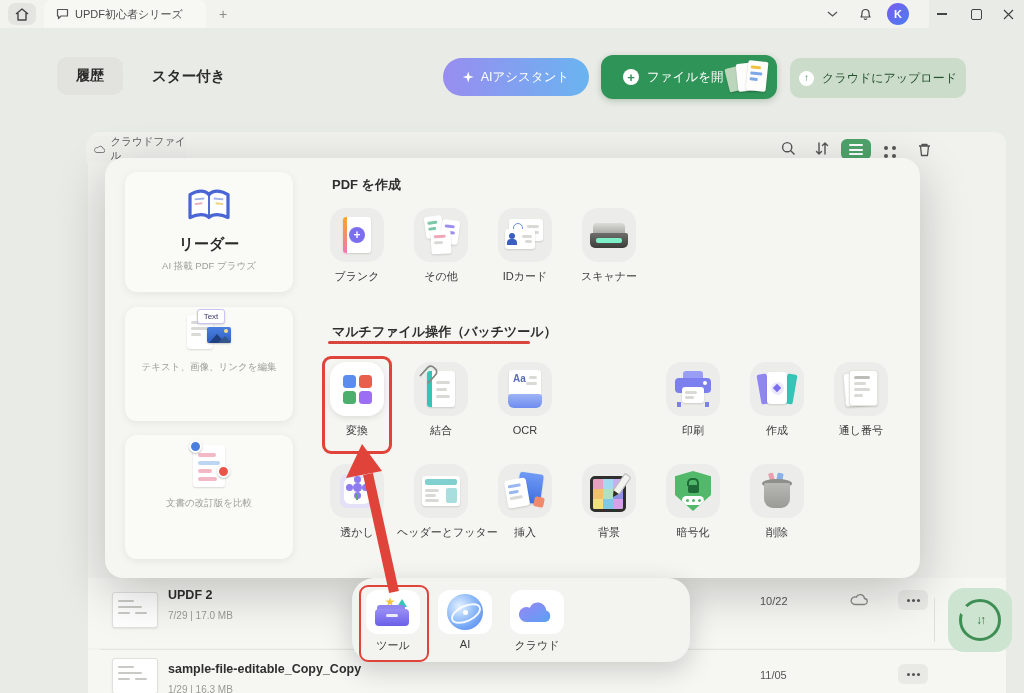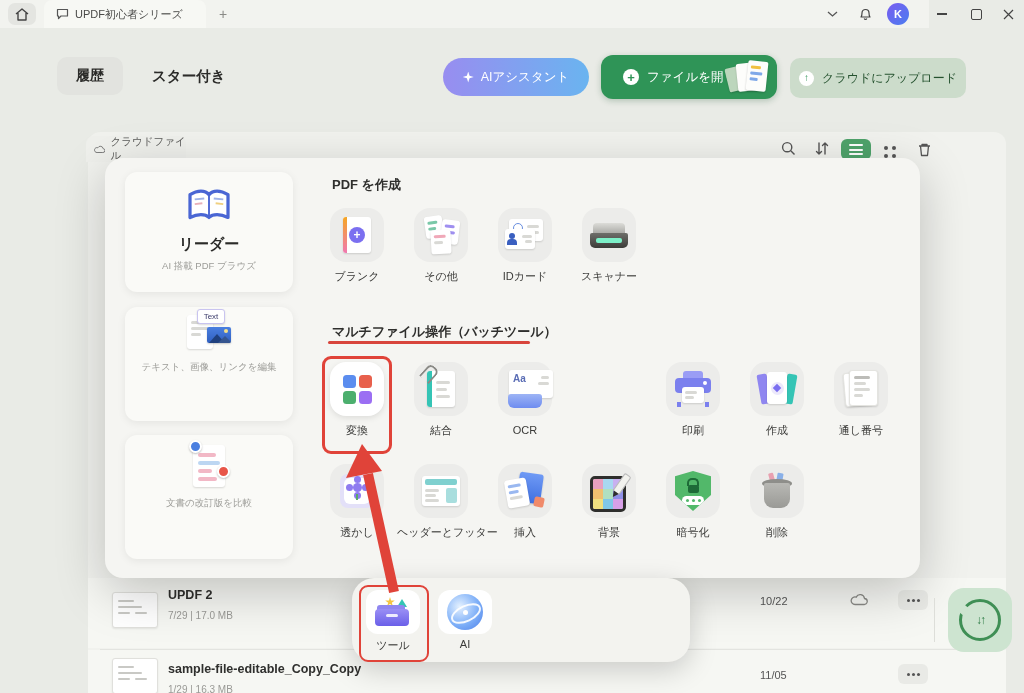--- a/index.html
+++ b/index.html
@@ -405,21 +405,21 @@
         <span class="fold-clip"></span>
       </span>
     </span>
       </div>
     <div class="tool-label">結合</div>
   </div>
 
   <div class="tool" style="left:376px;top:204px;">
     <div class="tile">
         <span style="position:relative;display:block;width:34px;height:38px;">
-      <span class="pp" style="position:absolute;left:1px;top:0;width:44px;height:28px;">
+      <span class="pp" style="position:absolute;left:1px;top:0;width:32px;height:28px;">
         <span style="position:absolute;left:4px;top:3px;font-size:10px;color:#5a6db5;font-weight:bold;">Aa</span>
         <span class="dash" style="right:4px;top:6px;width:8px;"></span>
         <span class="dash" style="right:4px;top:12px;width:11px;"></span>
       </span>
       <span style="position:absolute;left:0;bottom:0;width:34px;height:14px;border-radius:3px 3px 6px 6px;
                    background:linear-gradient(180deg,#9db4f5,#6e8cf0);"></span>
     </span>
       </div>
     <div class="tool-label">OCR</div>
   </div>
@@ -577,20 +577,34 @@
       <span style="position:absolute;left:10px;top:0;width:10px;height:10px;background:#f5c542;
                    clip-path:polygon(50% 0%,61% 35%,98% 35%,68% 57%,79% 91%,50% 70%,21% 91%,32% 57%,2% 35%,39% 35%);"></span>
       <span style="position:absolute;left:22px;top:2px;width:0;height:0;border-left:5px solid transparent;border-right:5px solid transparent;border-bottom:8px solid #35c4b5;"></span>
       <span style="position:absolute;left:2px;top:8px;width:28px;height:8px;background:#8f86f0;border-radius:3px 3px 0 0;"></span>
       <span style="position:absolute;left:0;top:12px;width:34px;height:17px;background:linear-gradient(180deg,#9a8ff5,#6a5fe8);border-radius:4px;"></span>
       <span style="position:absolute;left:11px;top:17px;width:12px;height:3px;background:#fff;border-radius:2px;opacity:.85;"></span>
     </span>
       </div>
     <div class="dock-label">ツール</div>
   </div>
+  <div class="dock-item" style="left:158px;">
+    <div class="dock-tile">
+      <svg width="38" height="26" viewBox="0 0 38 26">
+        <defs>
+            <linearGradient id="cg" x1="0" y1="0" x2="1" y2="1">
+          <stop offset="0" stop-color="#9a86f5"></stop>
+              <stop offset="1" stop-color="#5aa0f2"></stop>
+        </linearGradient>
+          </defs>
+        <path d="M9 23 a7.5 7.5 0 1 1 2.8-14.2 a8.5 8.5 0 0 1 16.4 2.6 a6 6 0 0 1-1.2 11.6 Z" fill="url(#cg)"></path>
+      </svg>
+    </div>
+    <div class="dock-label">クラウド</div>
+  </div>
   <div class="dock-div"></div>
   <div class="syncbtn">
     <span class="syncring">
       <span class="syncnotch"></span>
       <span class="syncglyph">↓↑</span>
     </span>
   </div>
 </div>
 
 <div class="redbox" style="left:359px;top:585px;width:66px;height:73px;border-width:2.5px;"></div>

